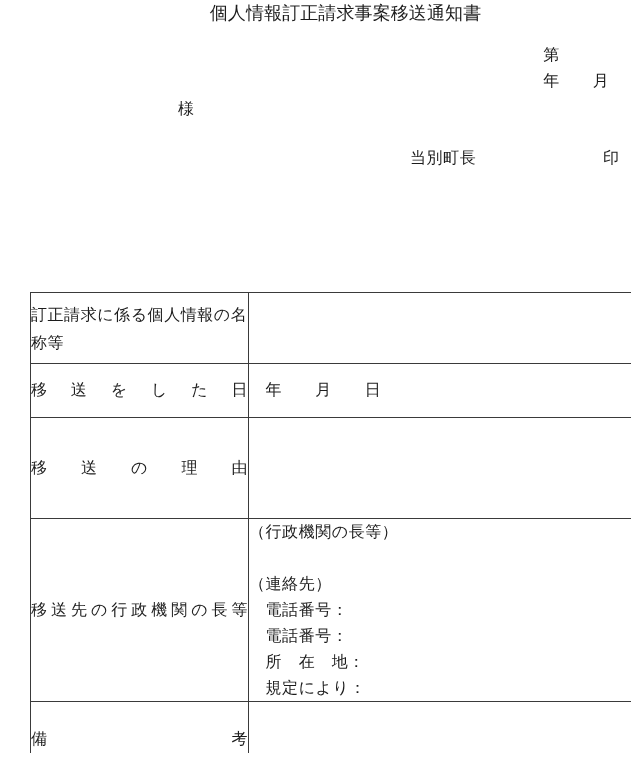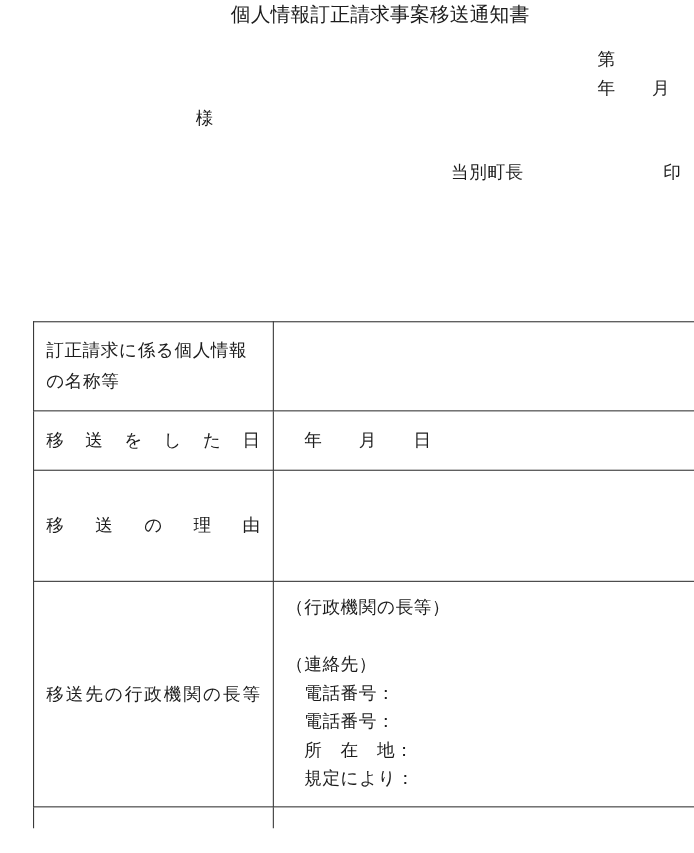--- a/index.html
+++ b/index.html
@@ -34,21 +34,21 @@
 
   table.info-table {
     position:absolute; top:292px; left:0;
     width:631px; height:481px;
     border-collapse:collapse; table-layout:fixed;
   }
   table.info-table td {
     border:1px solid #3a3a3a;
     vertical-align:middle;
     overflow:hidden;
-    padding:11px;
+    padding:0;
   }
   td.lbl { padding:0 8px; }
   td.val { padding:0 10px; }
   .jchars { display:flex; justify-content:space-between; }
   td.lbl-top { vertical-align:top; }
   .wrap-lbl { line-height:28px; padding-top:2px; }
   td.val-top { vertical-align:top;border-radius:31px; }
   .tline { height:26px; line-height:26px; white-space:nowrap; }
   .vline { white-space:nowrap; }
 </style>

